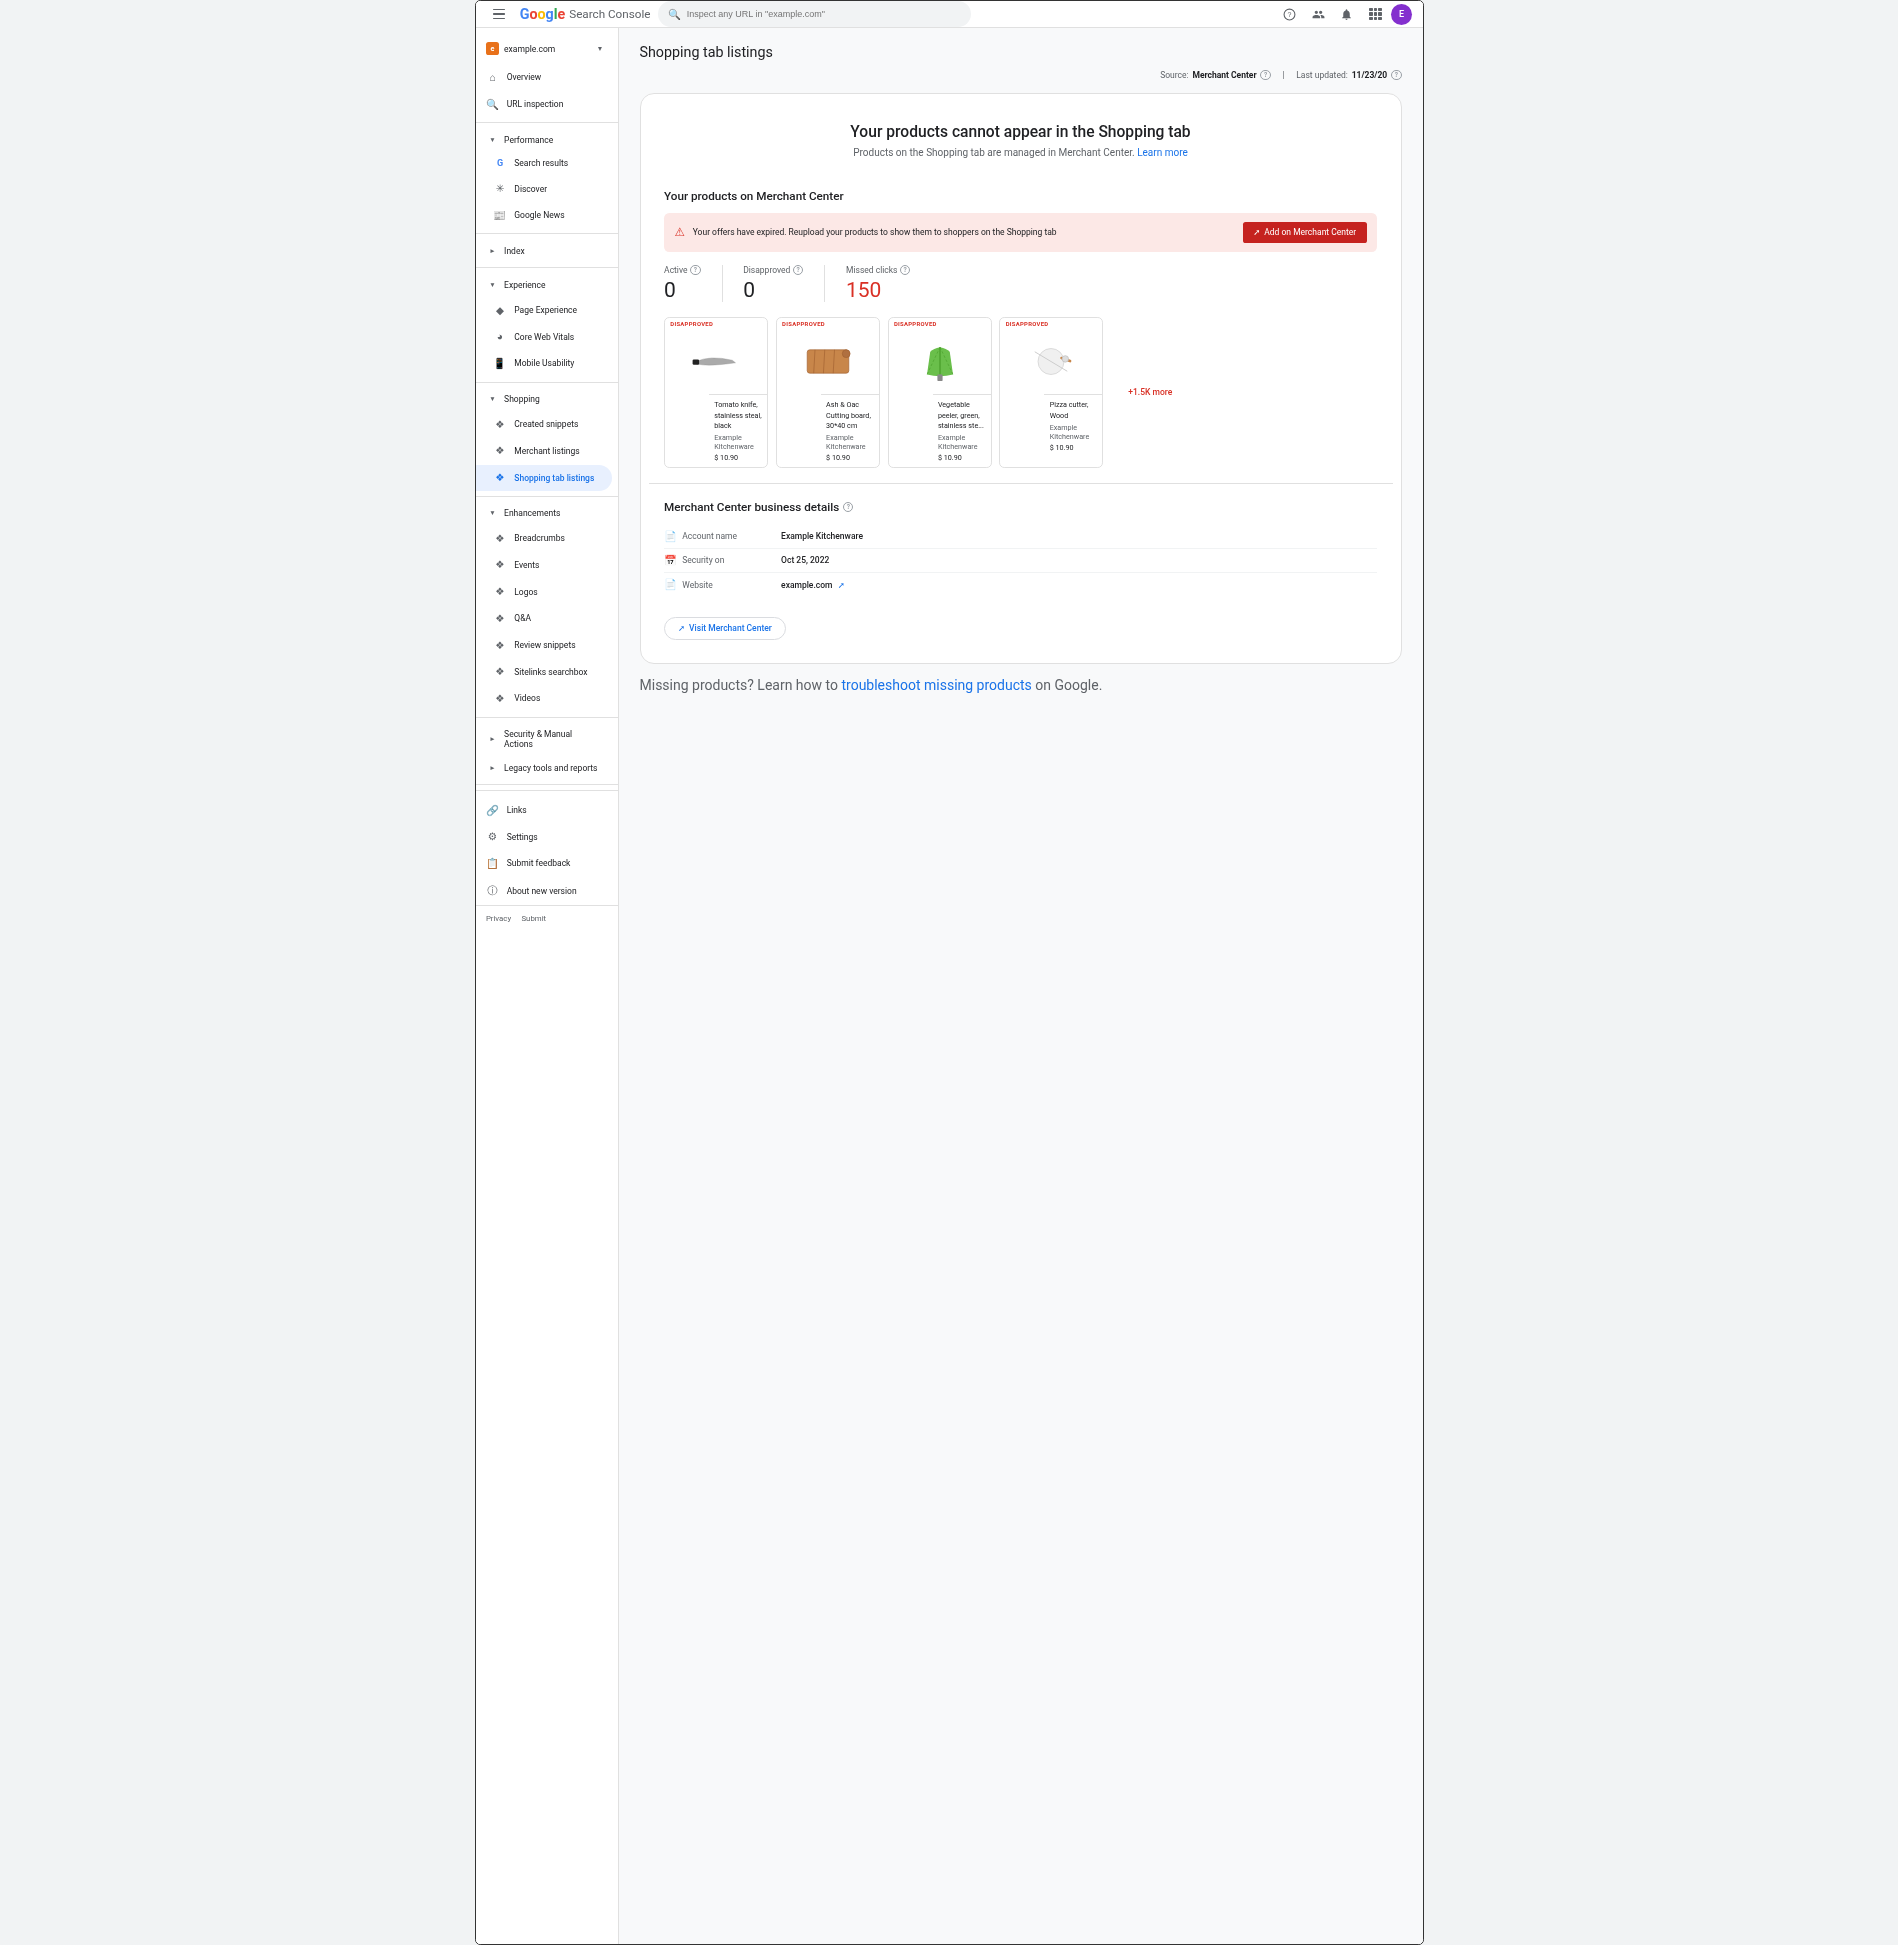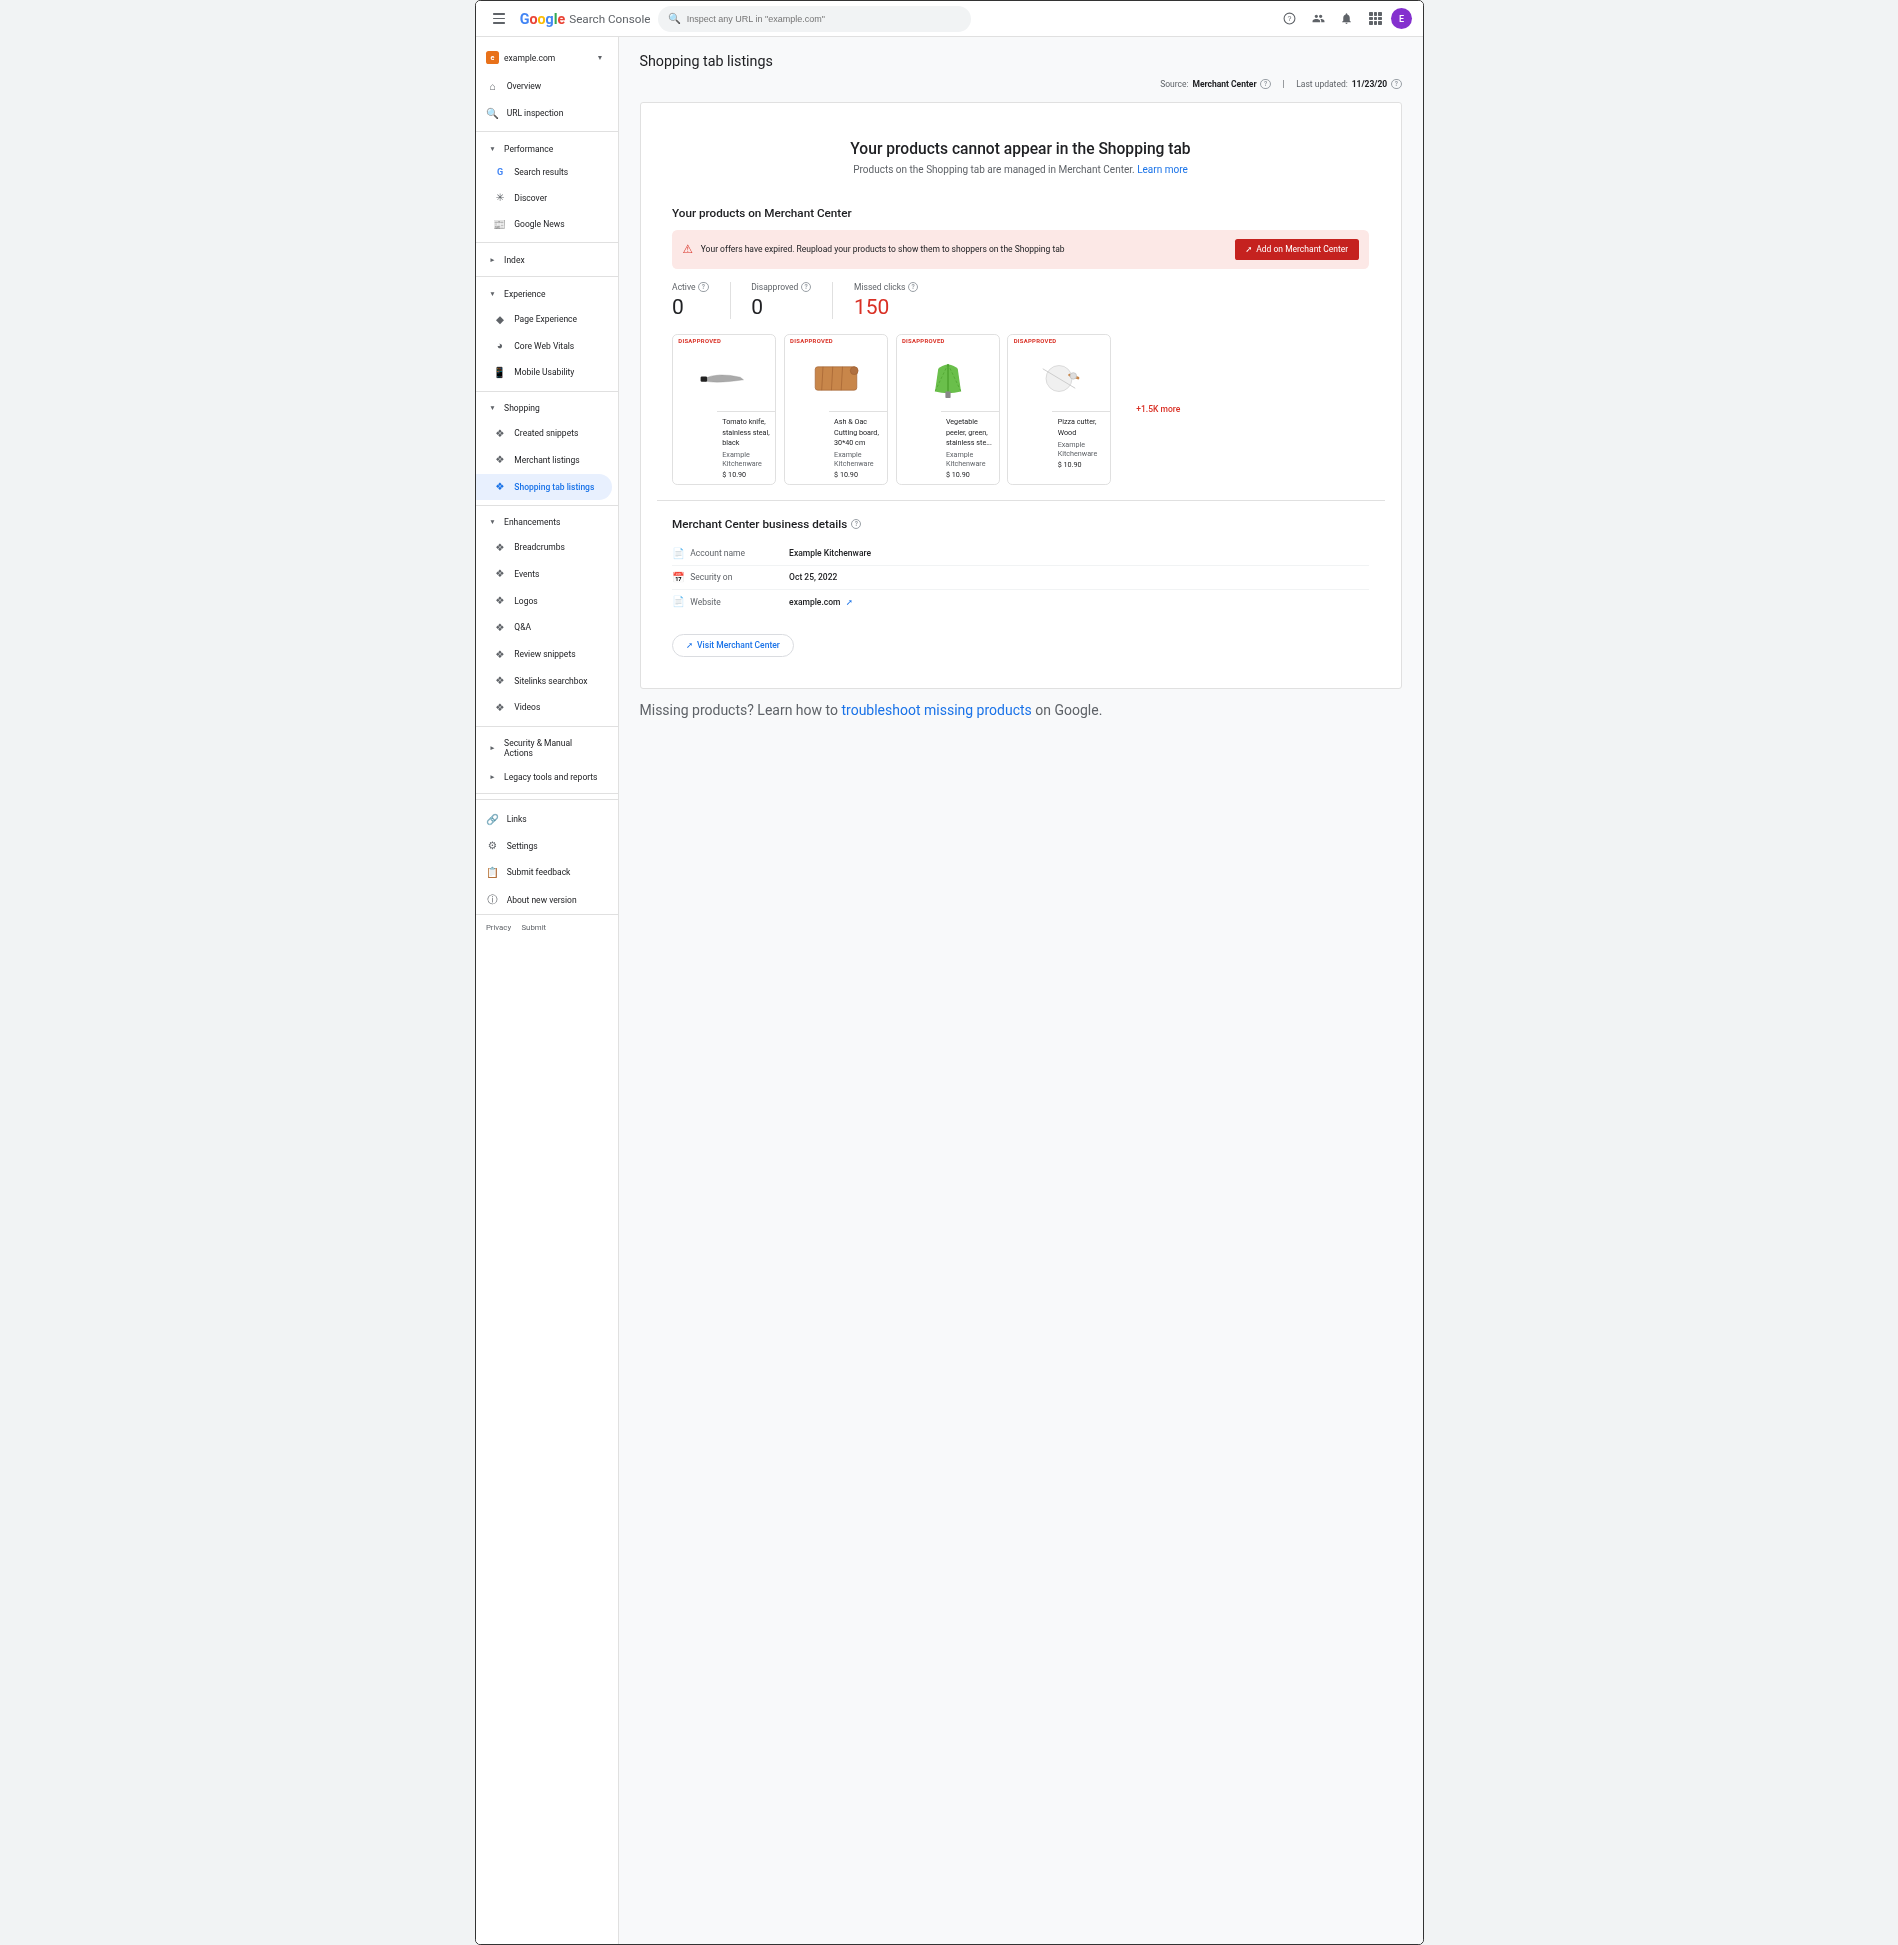--- a/index.html
+++ b/index.html
@@ -2,21 +2,21 @@
 <html style="font-size:10.4px"><head>
   <meta charset="utf-8">
   <style>
     * { box-sizing: border-box; margin: 0; padding: 0; }
     body { font-family: 'Google Sans', Roboto, Arial, sans-serif; font-size: 9px; background: #f1f3f4; color: #202124; }
 
     
     .app-frame { background: #fff; border: 1.3px solid #333; border-radius: 5.2px; overflow: hidden; max-width: 949px; margin: 0 auto; display: flex; flex-direction: column; min-height: 100vh; }
 
     
-    .topbar { display: flex; align-items: center; height: 36px; padding: 0 10.4px; background: #fff; border-bottom: 0.7px solid #e0e0e0; gap: 7.8px; flex-shrink: 0; }
+    .topbar { display: flex; align-items: center; height: 27px; padding: 0 10.4px; background: #fff; border-bottom: 0.7px solid #e0e0e0; gap: 7.8px; flex-shrink: 0; }
     .topbar-menu-icon { width: 26px; height: 26px; display: flex; align-items: center; justify-content: center; cursor: pointer; border-radius: 50%; }
     .hamburger-lines { display: flex; flex-direction: column; gap: 3.3px; }
     .hamburger-lines span { display: block; width: 11.7px; height: 1.3px; background: #5f6368; border-radius: 0.7px; }
     .topbar-logo { display: flex; align-items: center; gap: 3.9px; text-decoration: none; }
     .logo-g { font-size: 14.3px; font-weight: 700; }
     .logo-g span:nth-child(1) { color: #4285f4; }
     .logo-g span:nth-child(2) { color: #ea4335; }
     .logo-g span:nth-child(3) { color: #fbbc05; }
     .logo-g span:nth-child(4) { color: #4285f4; }
     .logo-g span:nth-child(5) { color: #34a853; }
@@ -49,21 +49,21 @@
     .sidebar-bottom { border-top: 0.7px solid #e0e0e0; margin-top: 5.2px; padding-top: 5.2px; }
 
     
     .content { flex: 1; padding: 15.6px 21px; background: #f8f9fa; overflow-y: auto; }
     .page-title { font-size: 14.3px; font-weight: 400; color: #202124; margin-bottom: 10.4px; }
     .meta-row { display: flex; align-items: center; gap: 3.9px; justify-content: flex-end; margin-bottom: 13px; font-size: 8.5px; color: #5f6368; }
     .meta-row strong { color: #202124; }
     .meta-separator { margin: 0 7.8px; }
 
     
-    .main-card { background: #fff; border-radius: 3px; border: 0.7px solid #e0e0e0; padding: 16px; overflow: hidden; }
+    .main-card { background: #fff; border-radius: 14px; border: 0.7px solid #e0e0e0; padding: 8px; overflow: hidden; }
 
     
     .hero-section { padding: 21px 15.6px 15.6px; text-align: center; }
     .hero-title { font-size: 15.6px; font-weight: 500; color: #202124; margin-bottom: 5.2px; }
     .hero-subtitle { font-size: 10px; color: #5f6368; }
     .hero-subtitle a { color: #1a73e8; text-decoration: none; }
 
     
     .products-section { padding: 15.6px; }
     .products-section-title { font-size: 11.7px; font-weight: 500; margin-bottom: 10.4px; }

